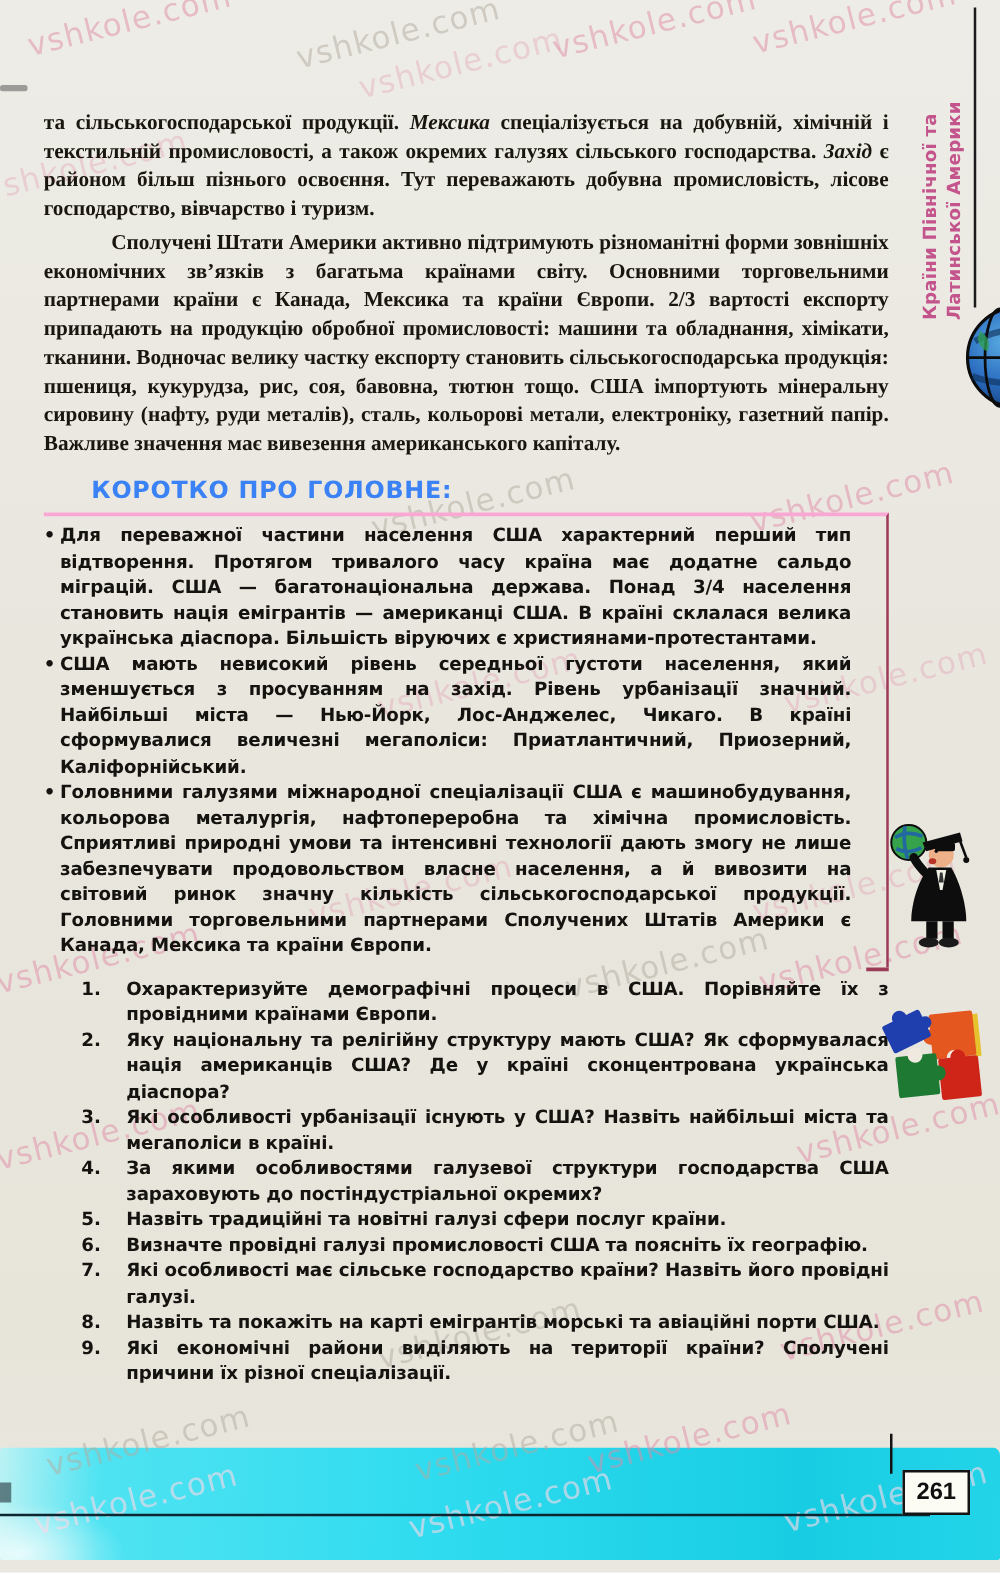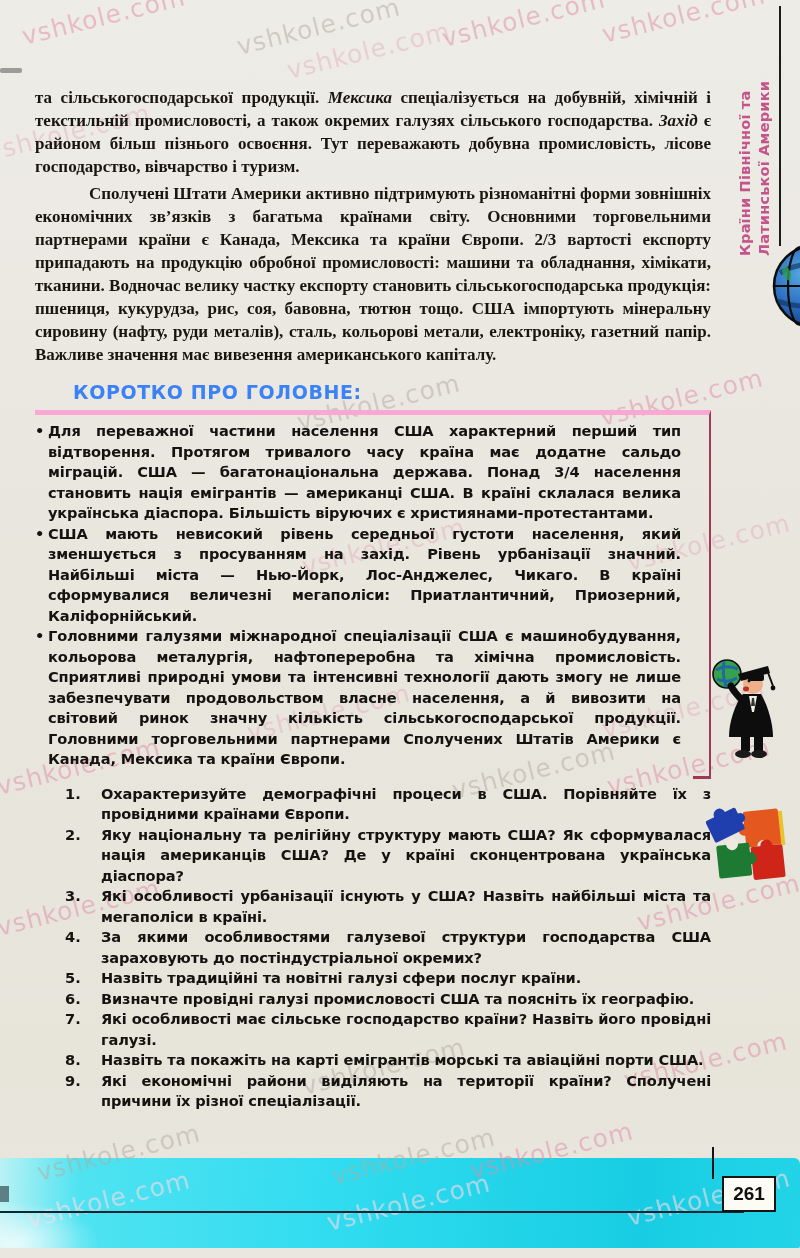--- a/index.html
+++ b/index.html
@@ -28,21 +28,21 @@
   }
   .serif .ital{font-style:italic;}
   .p2{margin-top:4px;text-indent:54px;}
 
   .heading1{
     font-family:"DejaVu Sans",sans-serif;font-weight:800;font-size:19px;
     color:#3b82f6;letter-spacing:.6px;margin:15px 12px 0 38px;
   }
   .summary-box{
     margin-top:7px;position:relative;
-    border-top:5px solid #f9a8d4;border-right:2px solid #9c3a58;
+    border-top:3px solid #f9a8d4;border-right:2px solid #9c3a58;
     padding:6px 28px 6px 0;
   }
   .summary-box::after{ 
     content:"";position:absolute;right:-2px;bottom:-3px;width:18px;height:3px;background:#9c3a58;
   }
   .bullets{list-style:none;margin:0;padding:0;}
   .bullets li{
     position:relative;padding-left:13px;
     font-family:"DejaVu Sans",sans-serif;font-weight:700;font-size:14.6px;
     line-height:20.5px;color:#14130f;text-align:justify;letter-spacing:-.15px;

